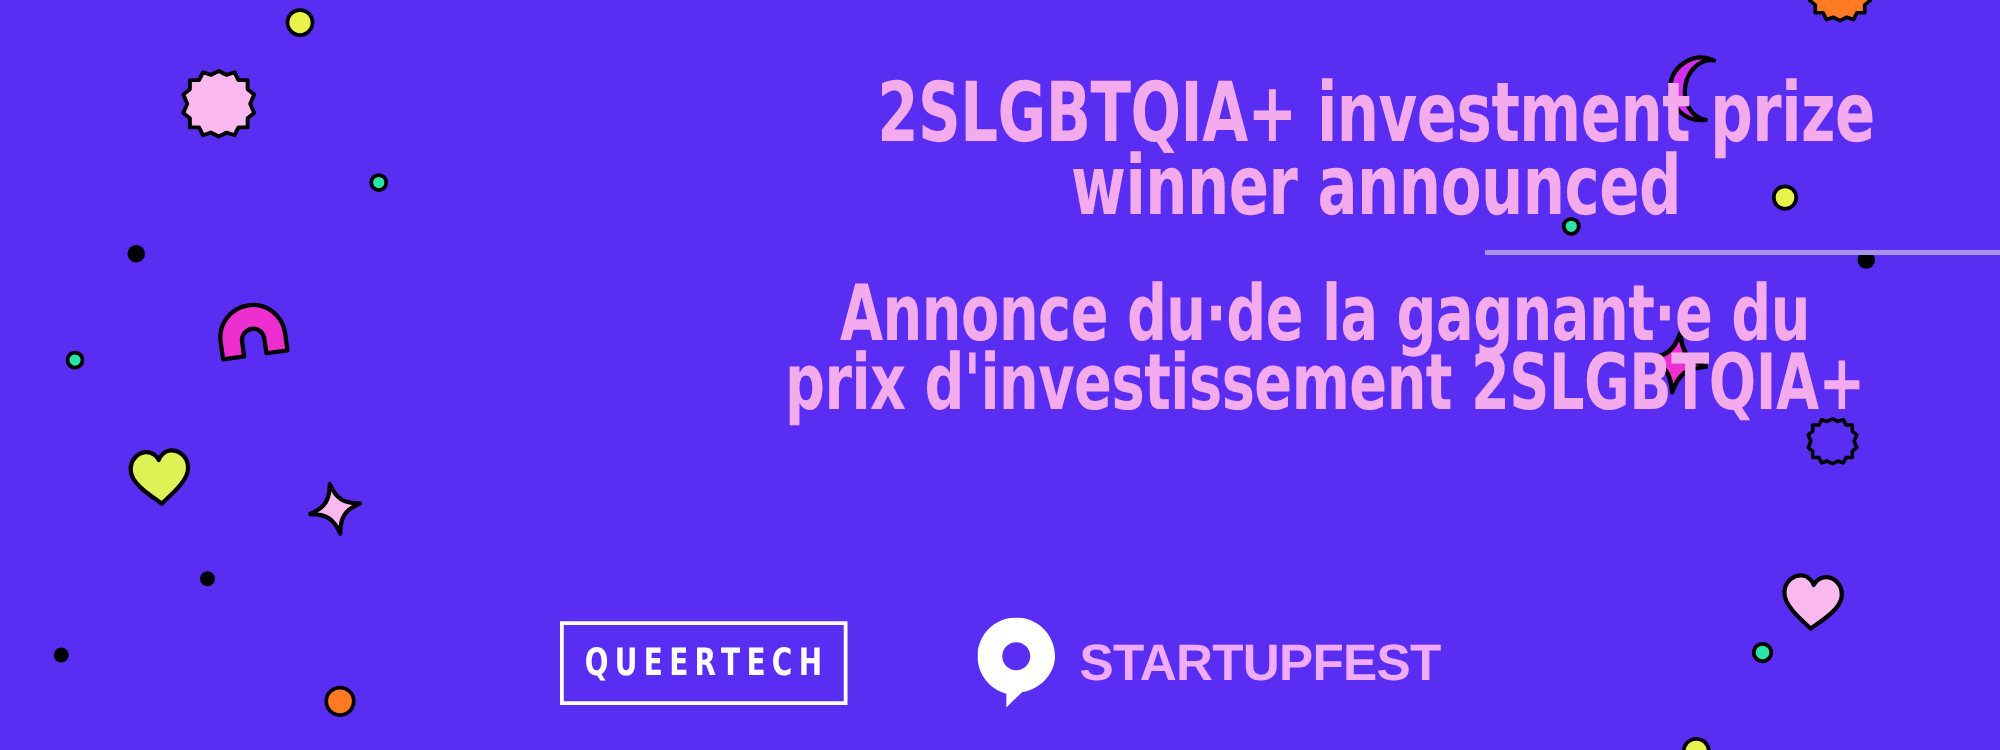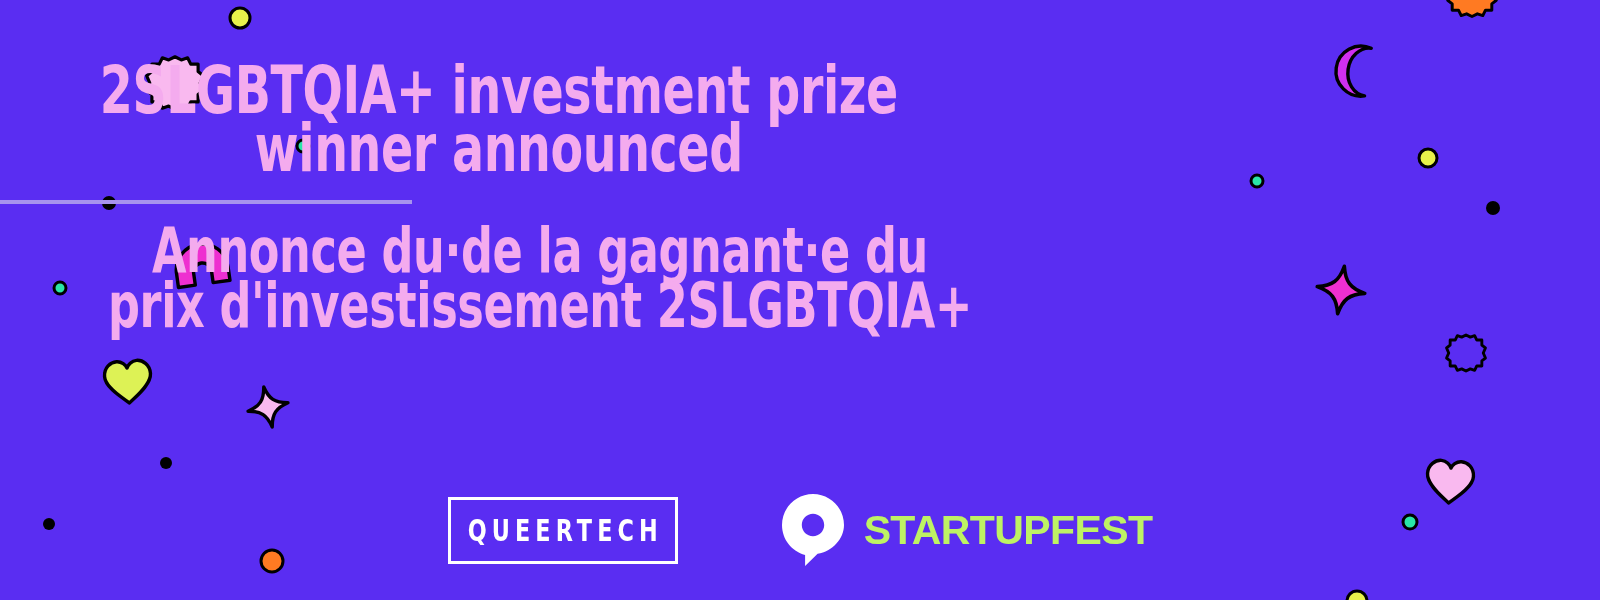--- a/index.html
+++ b/index.html
@@ -10,21 +10,21 @@
   }
   #banner{
     position:relative;width:1600px;height:600px;overflow:hidden;
     background:#5a2df2;
   }
   
   #decor{position:absolute;inset:0;width:1600px;height:600px;pointer-events:none;}
   
   .content{
     position:absolute;left:0;top:0;width:1600px;height:600px;
-    display:flex;flex-direction:column;align-items:flex-start;
+    display:flex;flex-direction:column;align-items:flex-end;
     justify-content:flex-start;
   }
   .headline{
     color:#f4abee;
     font-family:"Liberation Sans Narrow","DejaVu Sans Condensed","Liberation Sans",sans-serif;
     font-weight:700;
     text-align:center;
     letter-spacing:-0.5px;
     line-height:0.88;
     transform:scaleX(0.80);
@@ -63,21 +63,21 @@
     font-size:27px;
     letter-spacing:5.5px;
     text-indent:5.5px;
     transform:scaleX(0.92) scaleY(1.12);
   }
   
   #logo-startupfest{
     display:flex;align-items:center;gap:20px;
   }
   #startupfest-wordmark{
-    color:#bef264;
+    color:#f0abfc;
     font-family:"Liberation Sans","DejaVu Sans",sans-serif;
     font-weight:700;
     font-size:41px;
     letter-spacing:-0.6px;
   }
 </style>
 </head>
 <body>
 
 <div id="banner">

